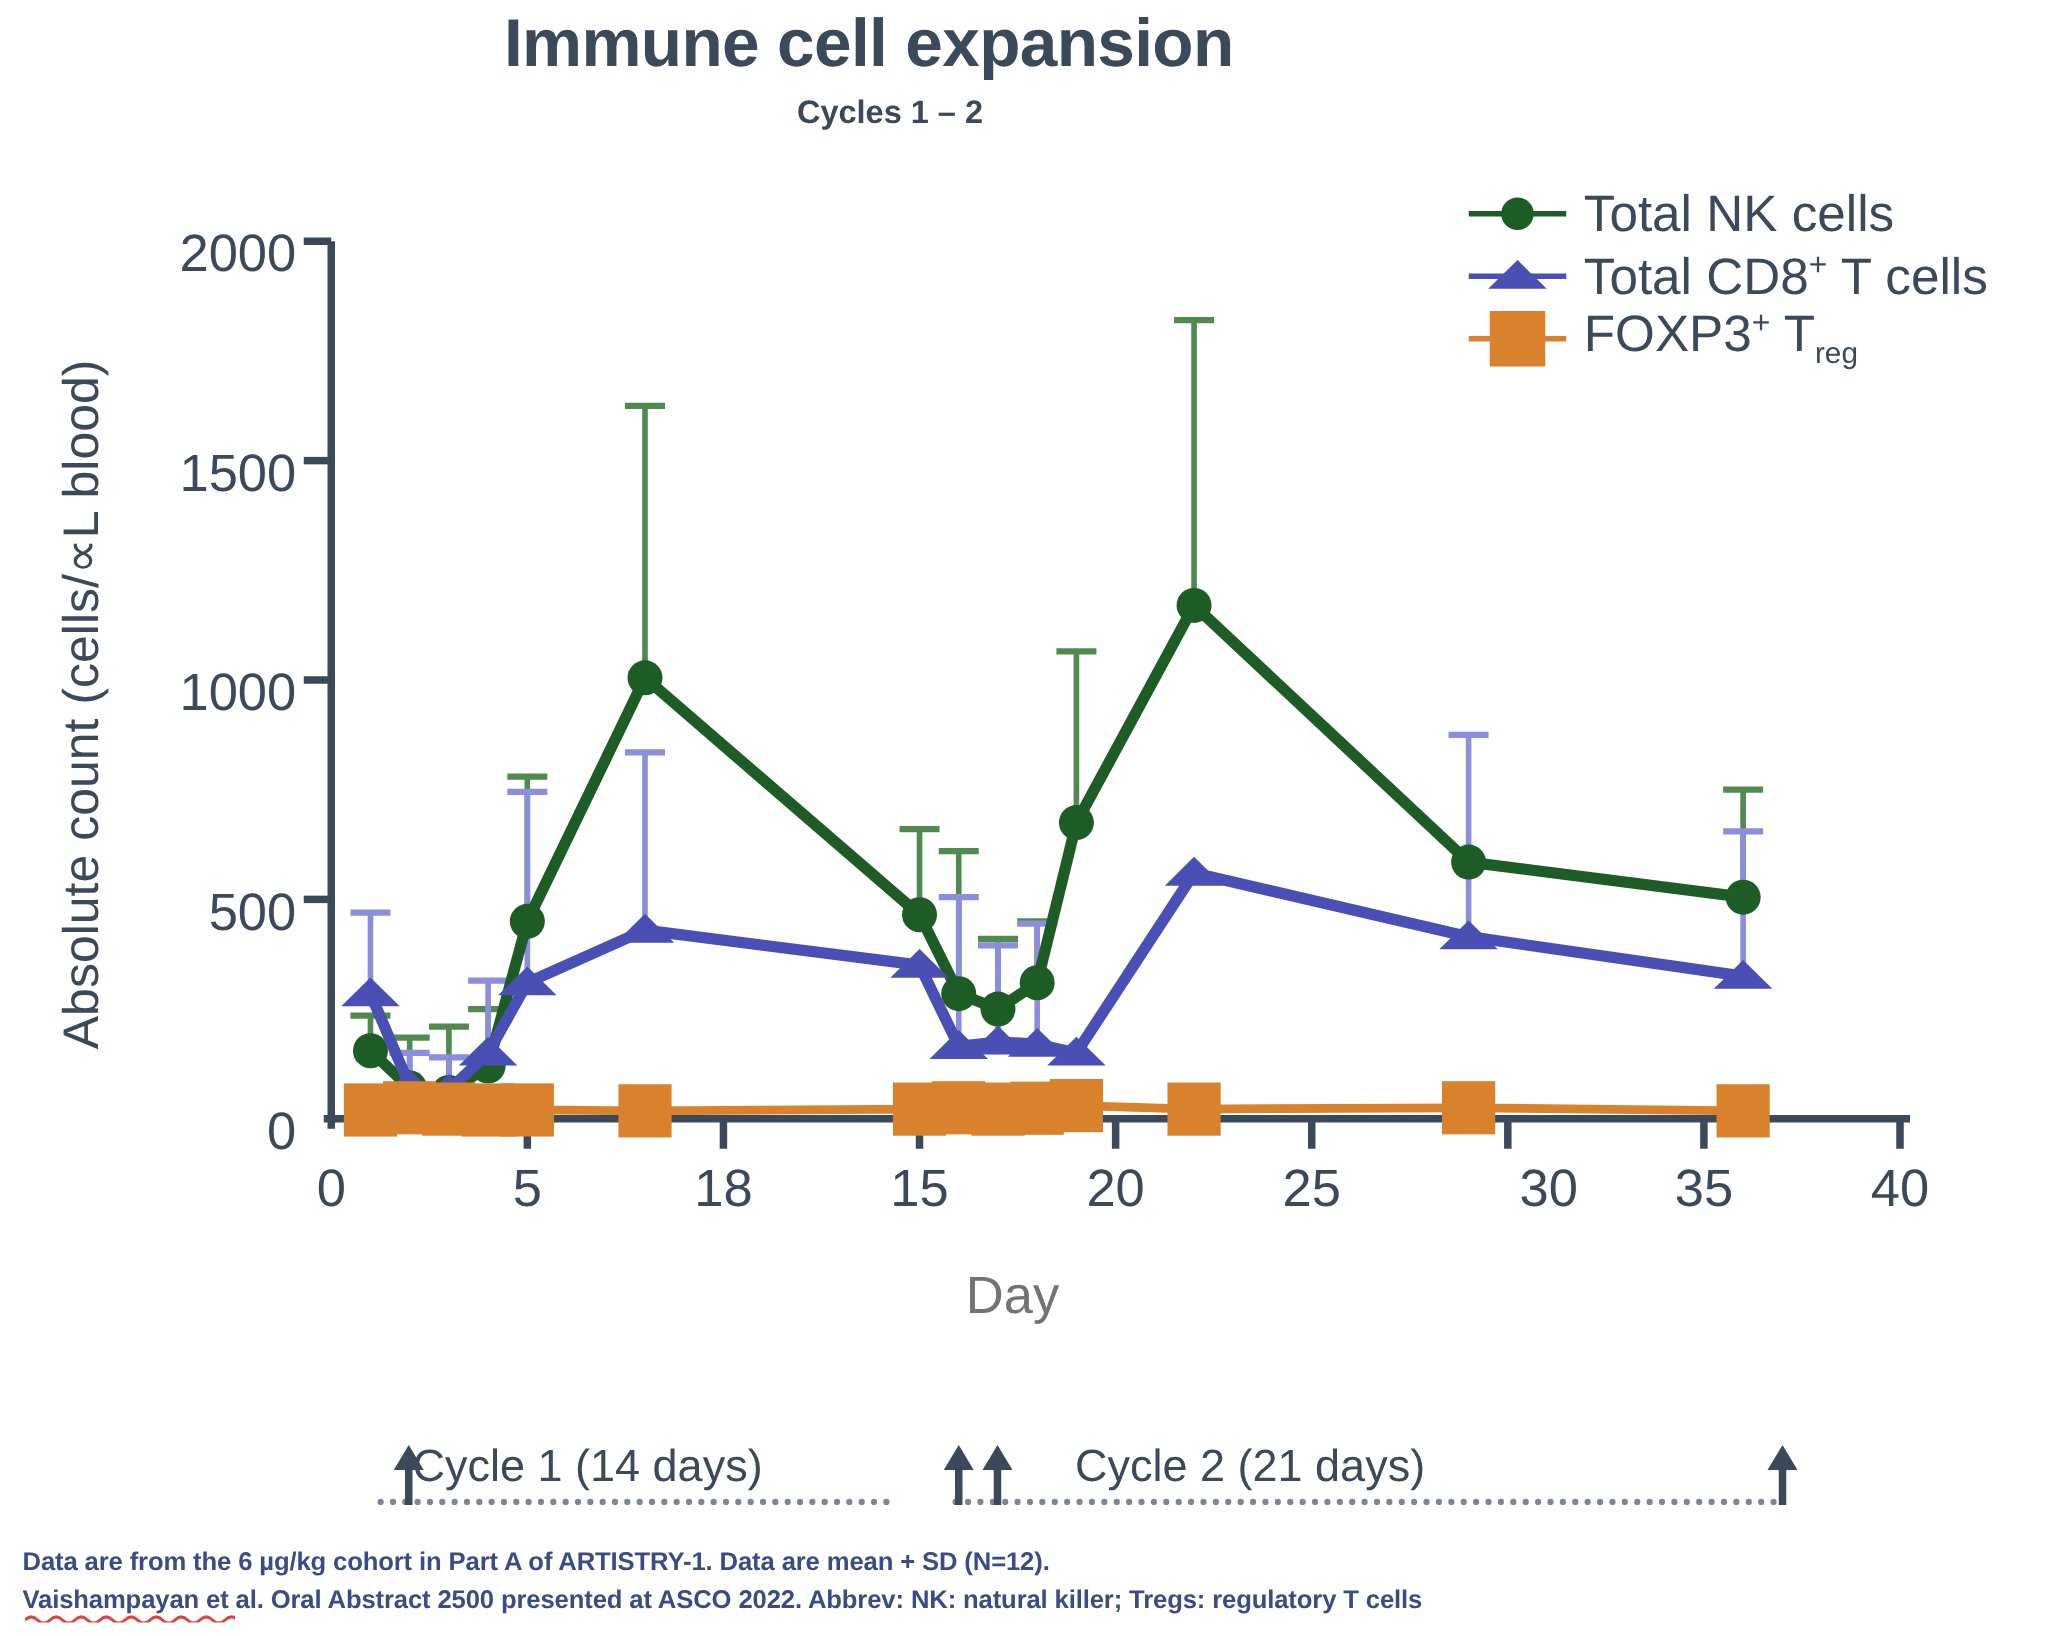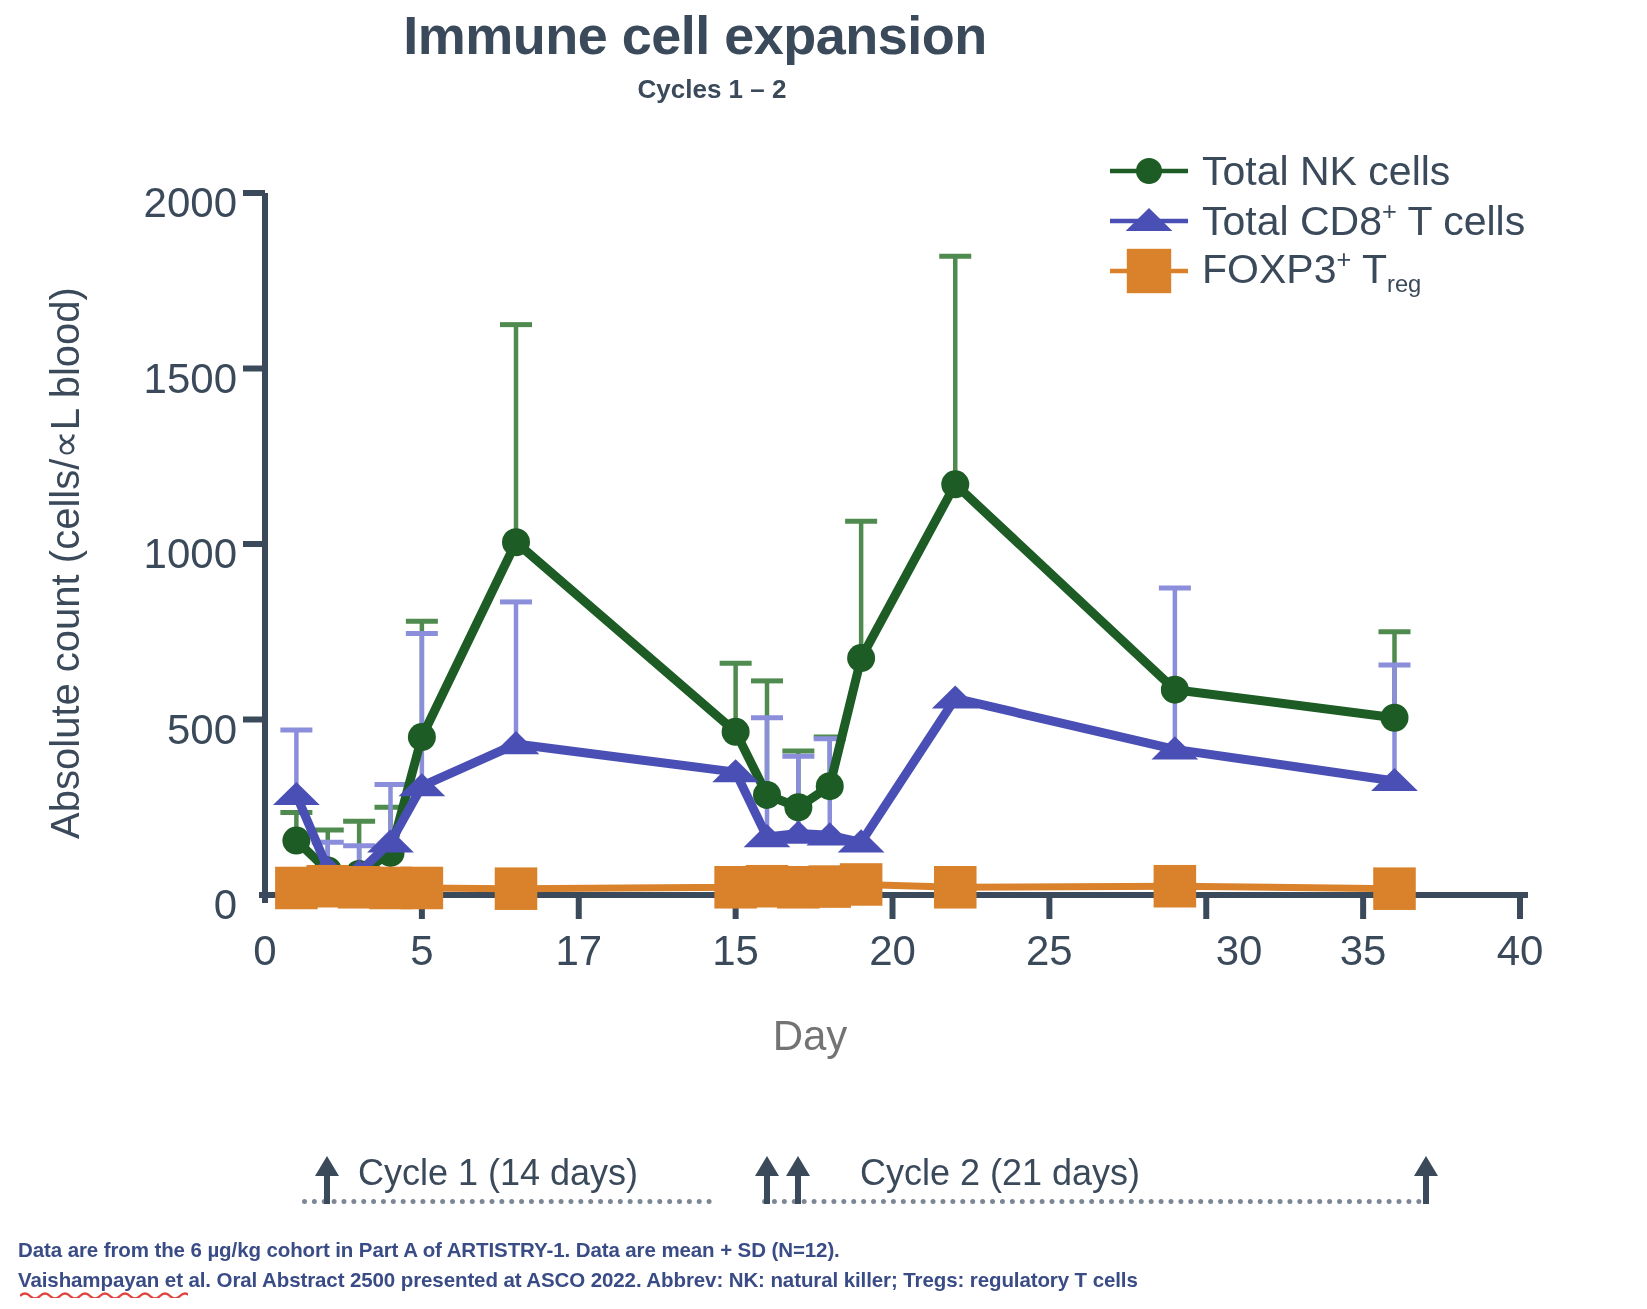--- a/index.html
+++ b/index.html
@@ -29,21 +29,21 @@
 
   .ytick{
     position:absolute;right:0;width:150px;text-align:right;
     font-size:42px;color:#3b4a5a;line-height:1;margin-top:13px;
   }
   .xtick{
     position:absolute;width:120px;text-align:center;
     font-size:42px;color:#3b4a5a;line-height:1;
   }
 
-  #legend{position:absolute;left:1108px;top:148px;}
+  #legend{position:absolute;left:1173px;top:148px;}
   .lgrow{display:flex;align-items:center;height:46px;margin-bottom:4px;}
   .lgline{width:82px;height:4px;position:relative;}
   .lgtxt{font-size:41px;color:#3b4a5a;white-space:nowrap;margin-left:12px;}
   .sup{font-size:0.62em;vertical-align:super;}
   .sub{font-size:0.58em;vertical-align:sub;}
 
   #cycbar{position:absolute;left:0;top:1152px;width:1647px;height:70px;}
   .cyclbl{
     position:absolute;font-size:36px;color:#3b4a5a;
     white-space:nowrap;top:0px;
@@ -77,21 +77,21 @@
   <div id="yticks-holder">
       <div class="ytick" style="top: 871px; left: 87px; width: 150px;">0</div>
       <div class="ytick" style="top: 695.5px; left: 87px; width: 150px;">500</div>
       <div class="ytick" style="top: 520px; left: 87px; width: 150px;">1000</div>
       <div class="ytick" style="top: 344.5px; left: 87px; width: 150px;">1500</div>
       <div class="ytick" style="top: 169px; left: 87px; width: 150px;">2000</div>
     </div>
   <div id="xticks-holder">
       <div class="xtick" style="left: 205px; top: 930px;">0</div>
       <div class="xtick" style="left: 361.875px; top: 930px;">5</div>
-      <div class="xtick" style="left: 518.75px; top: 930px;">17</div>
+      <div class="xtick" style="left: 518.75px; top: 930px;">18</div>
       <div class="xtick" style="left: 675.625px; top: 930px;">15</div>
       <div class="xtick" style="left: 832.5px; top: 930px;">20</div>
       <div class="xtick" style="left: 989.375px; top: 930px;">25</div>
       <div class="xtick" style="left: 1179px; top: 930px;">30</div>
       <div class="xtick" style="left: 1303.12px; top: 930px;">35</div>
       <div class="xtick" style="left: 1460px; top: 930px;">40</div>
     </div>
 
   <svg id="plot" width="1647" height="1309" style="position:absolute;left:0;top:0;">
       <line x1="265" y1="193" x2="265" y2="903" stroke="#3b4a5a" stroke-width="6"></line>
@@ -267,21 +267,21 @@
           <svg width="82" height="46" style="position: absolute; left: 0px; top: -21px;">
             <line x1="2" y1="23" x2="80" y2="23" stroke="#d9822b" stroke-width="4.5"></line>
             <rect x="18.799999999999997" y="0.7999999999999972" width="44.400000000000006" height="44.400000000000006" fill="#d9822b"></rect>
           </svg>
         </div>
         <div class="lgtxt">FOXP3<span class="sup">+</span> T<span class="sub">reg</span></div>
       </div>
     </div>
 
   <div id="cycbar">
-    <div class="cyclbl" id="cyc1" style="left:330px;margin-left:28px;">Cycle 1 (14 days)</div>
+    <div class="cyclbl" id="cyc1" style="left:330px;">Cycle 1 (14 days)</div>
     <div class="cyclbl" id="cyc2" style="left:860px;">Cycle 2 (21 days)</div>
     <div class="dashline" style="left:302px;width:410px;"></div>
     <div class="dashline" style="left:762px;width:660px;"></div>
   <div class="uparrow" style="left: 314.375px;"><svg width="26" height="48">
           <polygon points="13,0 25,20 16,20 16,48 10,48 10,20 1,20" fill="#3b4a5a"></polygon>
         </svg></div>
       <div class="uparrow" style="left: 753.625px;"><svg width="26" height="48">
           <polygon points="13,0 25,20 16,20 16,48 10,48 10,20 1,20" fill="#3b4a5a"></polygon>
         </svg></div>
       <div class="uparrow" style="left: 785px;"><svg width="26" height="48">

